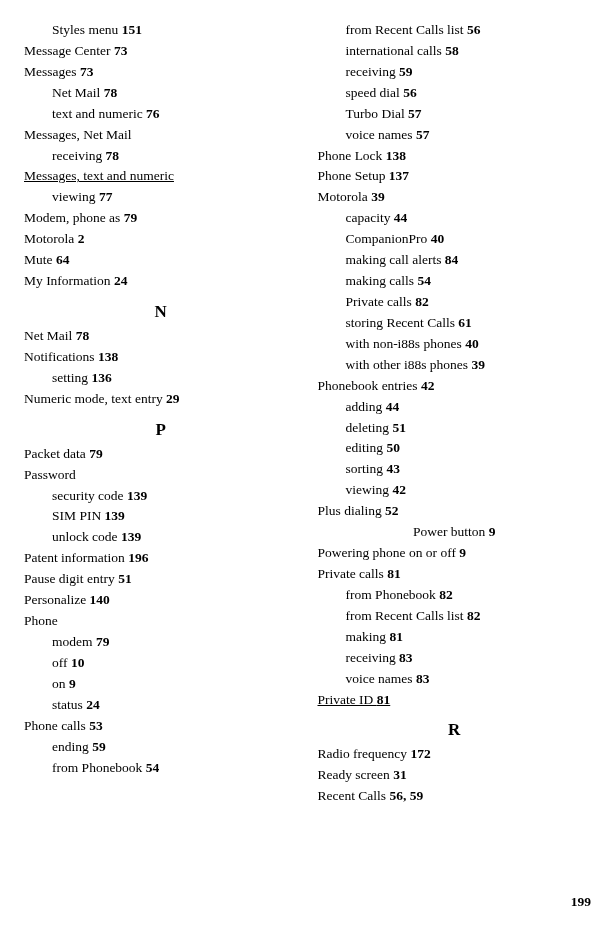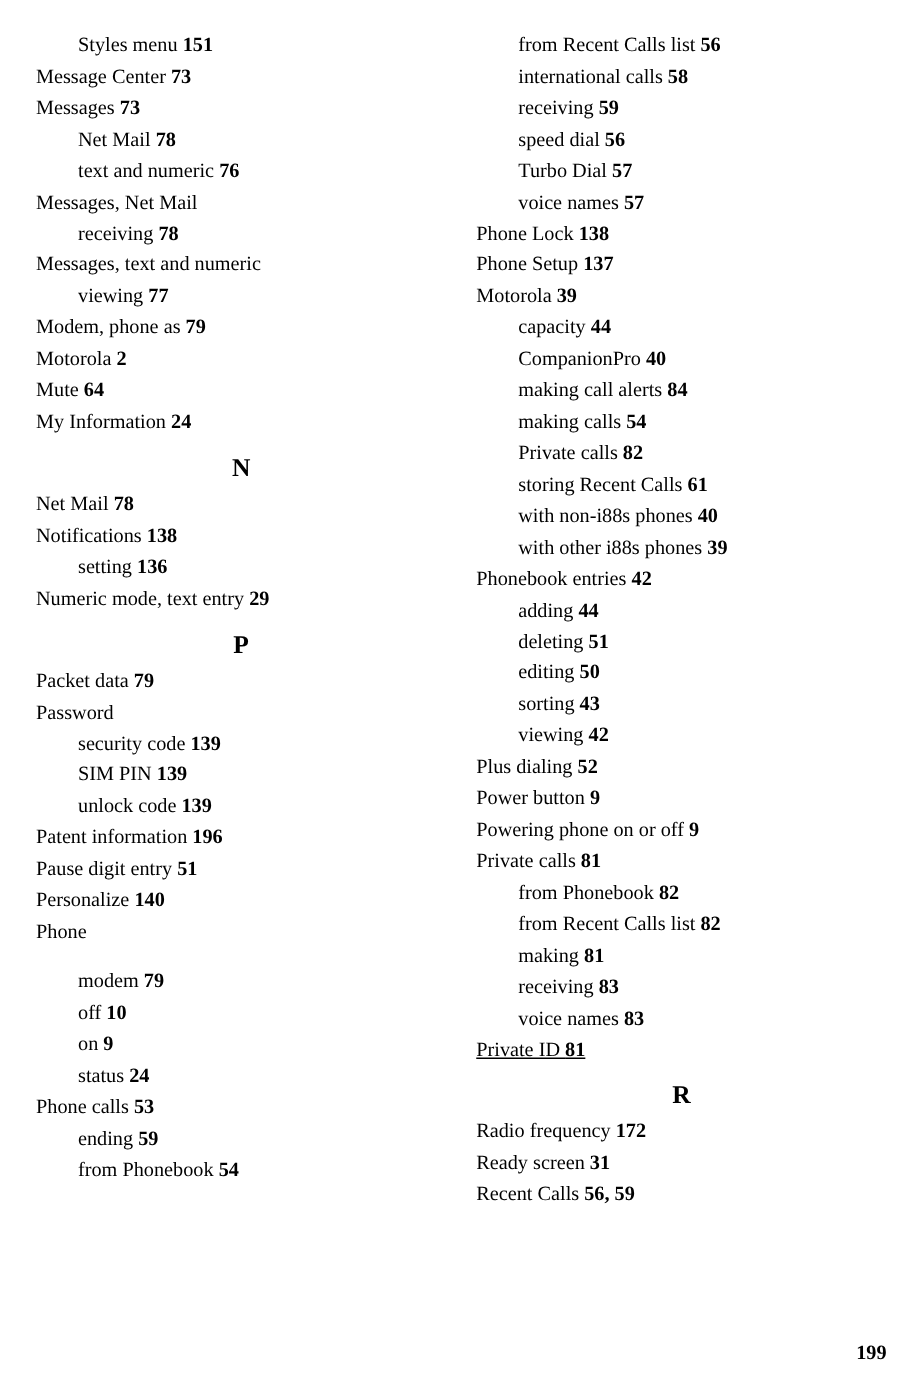--- a/index.html
+++ b/index.html
@@ -48,42 +48,42 @@
 
 <div class="columns">
   <div class="col" id="left-col">
       <div class="entry" style="padding-left: 28px;"><span>Styles menu </span><b>151</b></div>
       <div class="entry" style="padding-left: 0px;"><span>Message Center </span><b>73</b></div>
       <div class="entry" style="padding-left: 0px;"><span>Messages </span><b>73</b></div>
       <div class="entry" style="padding-left: 28px;"><span>Net Mail </span><b>78</b></div>
       <div class="entry" style="padding-left: 28px;"><span>text and numeric </span><b>76</b></div>
       <div class="entry" style="padding-left: 0px;"><span>Messages, Net Mail</span></div>
       <div class="entry" style="padding-left: 28px;"><span>receiving </span><b>78</b></div>
-      <div class="entry" style="padding-left: 0px;"><span>Messages, text and numeric</span></div>
+      <div class="entry" style="padding-left: 0px; text-decoration: underline;"><span>Messages, text and numeric</span></div>
       <div class="entry" style="padding-left: 28px;"><span>viewing </span><b>77</b></div>
       <div class="entry" style="padding-left: 0px;"><span>Modem, phone as </span><b>79</b></div>
       <div class="entry" style="padding-left: 0px;"><span>Motorola </span><b>2</b></div>
       <div class="entry" style="padding-left: 0px;"><span>Mute </span><b>64</b></div>
       <div class="entry" style="padding-left: 0px;"><span>My Information </span><b>24</b></div>
       <div class="section-letter">N</div>
       <div class="entry" style="padding-left: 0px;"><span>Net Mail </span><b>78</b></div>
       <div class="entry" style="padding-left: 0px;"><span>Notifications </span><b>138</b></div>
       <div class="entry" style="padding-left: 28px;"><span>setting </span><b>136</b></div>
       <div class="entry" style="padding-left: 0px;"><span>Numeric mode, text entry </span><b>29</b></div>
       <div class="section-letter">P</div>
       <div class="entry" style="padding-left: 0px;"><span>Packet data </span><b>79</b></div>
       <div class="entry" style="padding-left: 0px;"><span>Password</span></div>
       <div class="entry" style="padding-left: 28px;"><span>security code </span><b>139</b></div>
       <div class="entry" style="padding-left: 28px;"><span>SIM PIN </span><b>139</b></div>
       <div class="entry" style="padding-left: 28px;"><span>unlock code </span><b>139</b></div>
       <div class="entry" style="padding-left: 0px;"><span>Patent information </span><b>196</b></div>
       <div class="entry" style="padding-left: 0px;"><span>Pause digit entry </span><b>51</b></div>
       <div class="entry" style="padding-left: 0px;"><span>Personalize </span><b>140</b></div>
       <div class="entry" style="padding-left: 0px;"><span>Phone</span></div>
-      <div class="entry" style="padding-left: 28px; margin-top: 12px;"><span>modem </span><b>79</b></div>
+      <div class="entry" style="padding-left: 28px;"><span>modem </span><b>79</b></div>
       <div class="entry" style="padding-left: 28px;"><span>off </span><b>10</b></div>
       <div class="entry" style="padding-left: 28px;"><span>on </span><b>9</b></div>
       <div class="entry" style="padding-left: 28px;"><span>status </span><b>24</b></div>
       <div class="entry" style="padding-left: 0px;"><span>Phone calls </span><b>53</b></div>
       <div class="entry" style="padding-left: 28px;"><span>ending </span><b>59</b></div>
       <div class="entry" style="padding-left: 28px;"><span>from Phonebook </span><b>54</b></div>
     </div>
   <div class="col" id="right-col">
       <div class="entry" style="padding-left: 28px;"><span>from Recent Calls list </span><b>56</b></div>
       <div class="entry" style="padding-left: 28px;"><span>international calls </span><b>58</b></div>
@@ -102,21 +102,21 @@
       <div class="entry" style="padding-left: 28px;"><span>storing Recent Calls </span><b>61</b></div>
       <div class="entry" style="padding-left: 28px;"><span>with non-i88s phones </span><b>40</b></div>
       <div class="entry" style="padding-left: 28px;"><span>with other i88s phones </span><b>39</b></div>
       <div class="entry" style="padding-left: 0px;"><span>Phonebook entries </span><b>42</b></div>
       <div class="entry" style="padding-left: 28px;"><span>adding </span><b>44</b></div>
       <div class="entry" style="padding-left: 28px;"><span>deleting </span><b>51</b></div>
       <div class="entry" style="padding-left: 28px;"><span>editing </span><b>50</b></div>
       <div class="entry" style="padding-left: 28px;"><span>sorting </span><b>43</b></div>
       <div class="entry" style="padding-left: 28px;"><span>viewing </span><b>42</b></div>
       <div class="entry" style="padding-left: 0px;"><span>Plus dialing </span><b>52</b></div>
-      <div class="entry" style="padding-left: 0px;"><span>Power button </span><b>9</b></div>
+      <div class="entry" style="padding-left: 0px; text-align: center;"><span>Power button </span><b>9</b></div>
       <div class="entry" style="padding-left: 0px;"><span>Powering phone on or off </span><b>9</b></div>
       <div class="entry" style="padding-left: 0px;"><span>Private calls </span><b>81</b></div>
       <div class="entry" style="padding-left: 28px;"><span>from Phonebook </span><b>82</b></div>
       <div class="entry" style="padding-left: 28px;"><span>from Recent Calls list </span><b>82</b></div>
       <div class="entry" style="padding-left: 28px;"><span>making </span><b>81</b></div>
       <div class="entry" style="padding-left: 28px;"><span>receiving </span><b>83</b></div>
       <div class="entry" style="padding-left: 28px;"><span>voice names </span><b>83</b></div>
       <div class="entry" style="padding-left: 0px; text-decoration: underline;"><span>Private ID </span><b>81</b></div>
       <div class="section-letter">R</div>
       <div class="entry" style="padding-left: 0px;"><span>Radio frequency </span><b>172</b></div>

